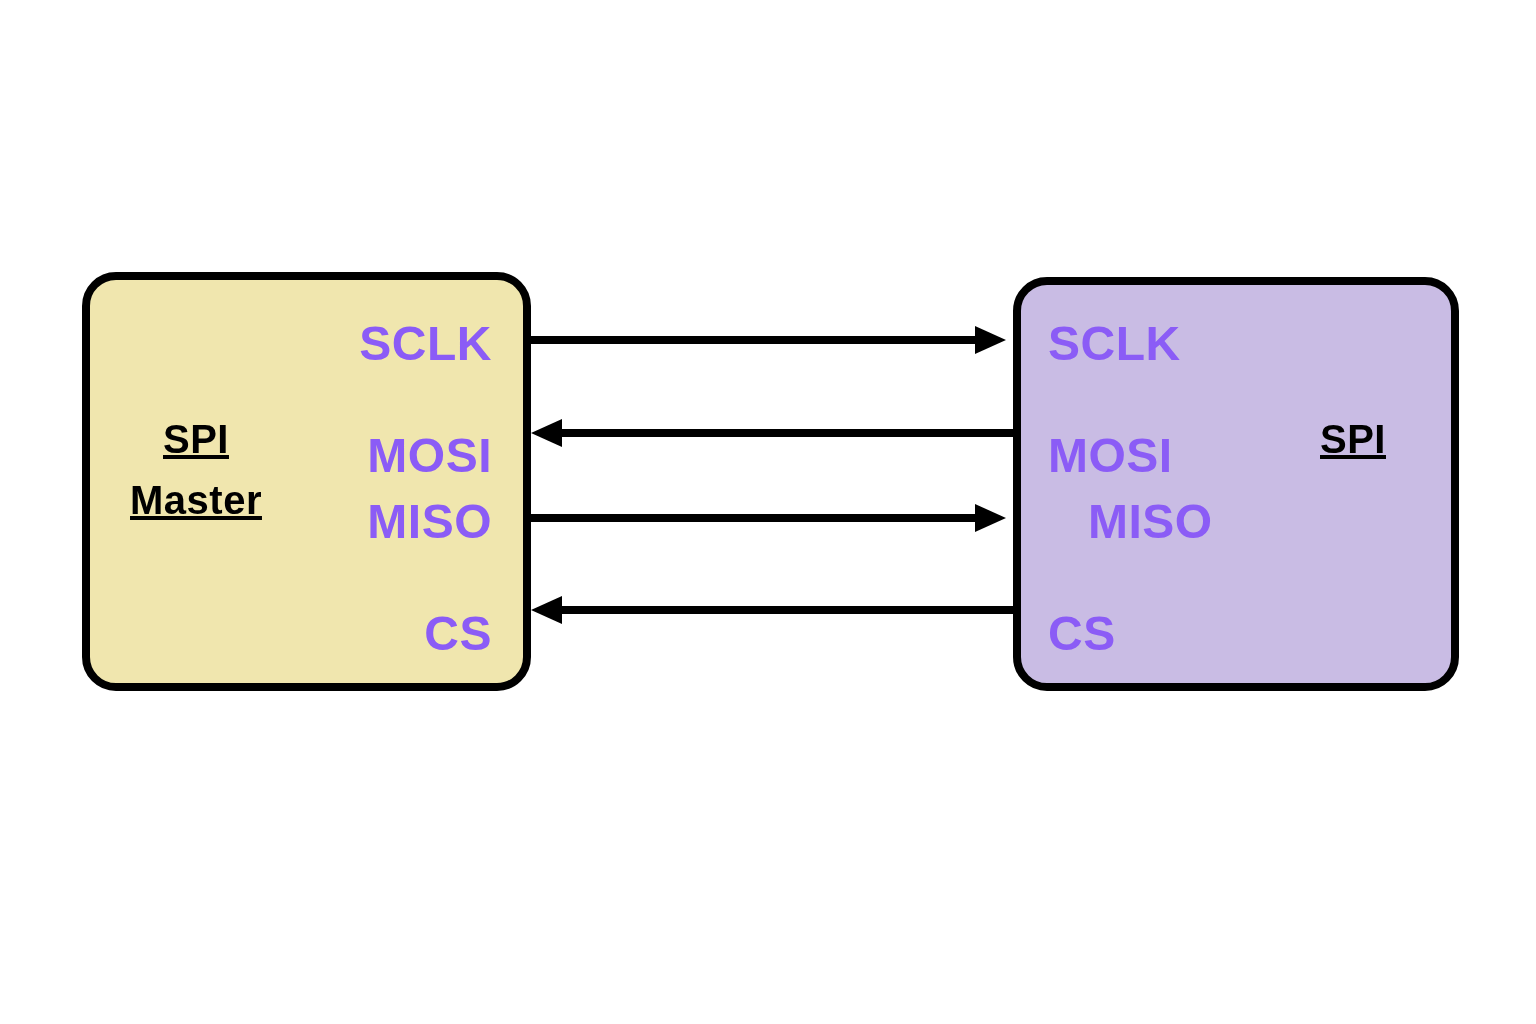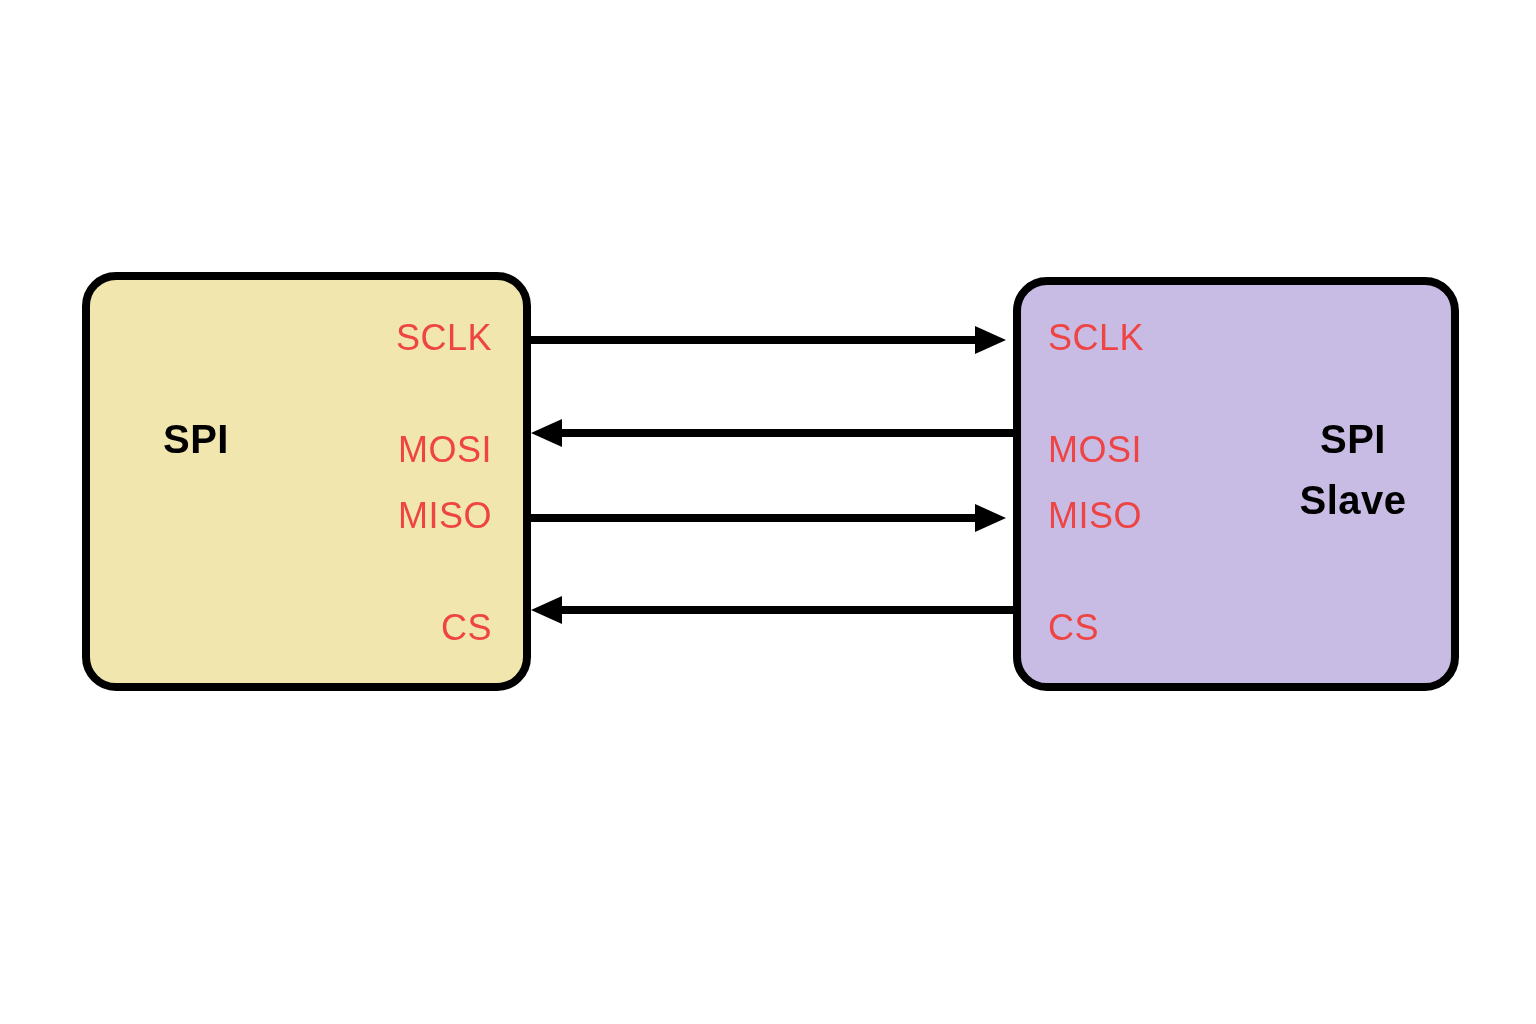--- a/index.html
+++ b/index.html
@@ -49,58 +49,59 @@
   
   .block-title {
     position: absolute;
     text-align: center;
     font-size: 40px;
     font-weight: bold;
     color: #000000;
     line-height: 1.52;
     letter-spacing: 0.5px;
     white-space: nowrap;
+    text-decoration: underline;
   }
   .block-title .title-line { display: block; }
 
   #master-title {
     left: 100px;
     top: 409px;
     width: 192px;
   }
 
   #slave-title {
     left: 1262px;
     top: 409px;
     width: 182px;
   }
 
   
   .pin-label {
     position: absolute;
-    font-size: 36px;
-    font-weight: normal;
-    color: #ef4444;
+    font-size: 48px;
+    font-weight: bold;
+    color: #8b5cf6;
     line-height: 1;
     white-space: nowrap;
     letter-spacing: 0.5px;
   }
   .pin-label.right-aligned {
     text-align: right;
     right: 1044px;   
   }
   .pin-label.left-aligned {
     text-align: left;
     left: 1048px;
   }
 
   
   .pin-row-0 { top: 320px; }
   .pin-row-1 { top: 432px; }
-  .pin-row-2 { top: 498px; }
+  .pin-row-2 { top: 498px; margin-left: 40px; }
   .pin-row-3 { top: 610px; }
 
   
   .wire {
     position: absolute;
     height: 8px;
     background: #000000;
   }
 
   .arrowhead {
@@ -119,32 +120,32 @@
 </style>
 </head>
 <body>
 
 <div id="canvas">
 
   <div id="master-block" class="device-block"></div>
 
   <div id="master-title" class="block-title">
     <span class="title-line">SPI</span>
+    <span class="title-line">Master</span>
   </div>
 
   <div class="pin-label right-aligned pin-row-0">SCLK</div>
   <div class="pin-label right-aligned pin-row-1">MOSI</div>
   <div class="pin-label right-aligned pin-row-2">MISO</div>
   <div class="pin-label right-aligned pin-row-3">CS</div>
 
   <div id="slave-block" class="device-block"></div>
 
   <div id="slave-title" class="block-title">
     <span class="title-line">SPI</span>
-    <span class="title-line">Slave</span>
   </div>
 
   <div class="pin-label left-aligned pin-row-0">SCLK</div>
   <div class="pin-label left-aligned pin-row-1">MOSI</div>
   <div class="pin-label left-aligned pin-row-2">MISO</div>
   <div class="pin-label left-aligned pin-row-3">CS</div>
 
   <div class="wire" style="left:531px; top:336px; width:451px;"></div>
   <div class="arrowhead points-right" style="left:975px; top:326px;"></div>
 

